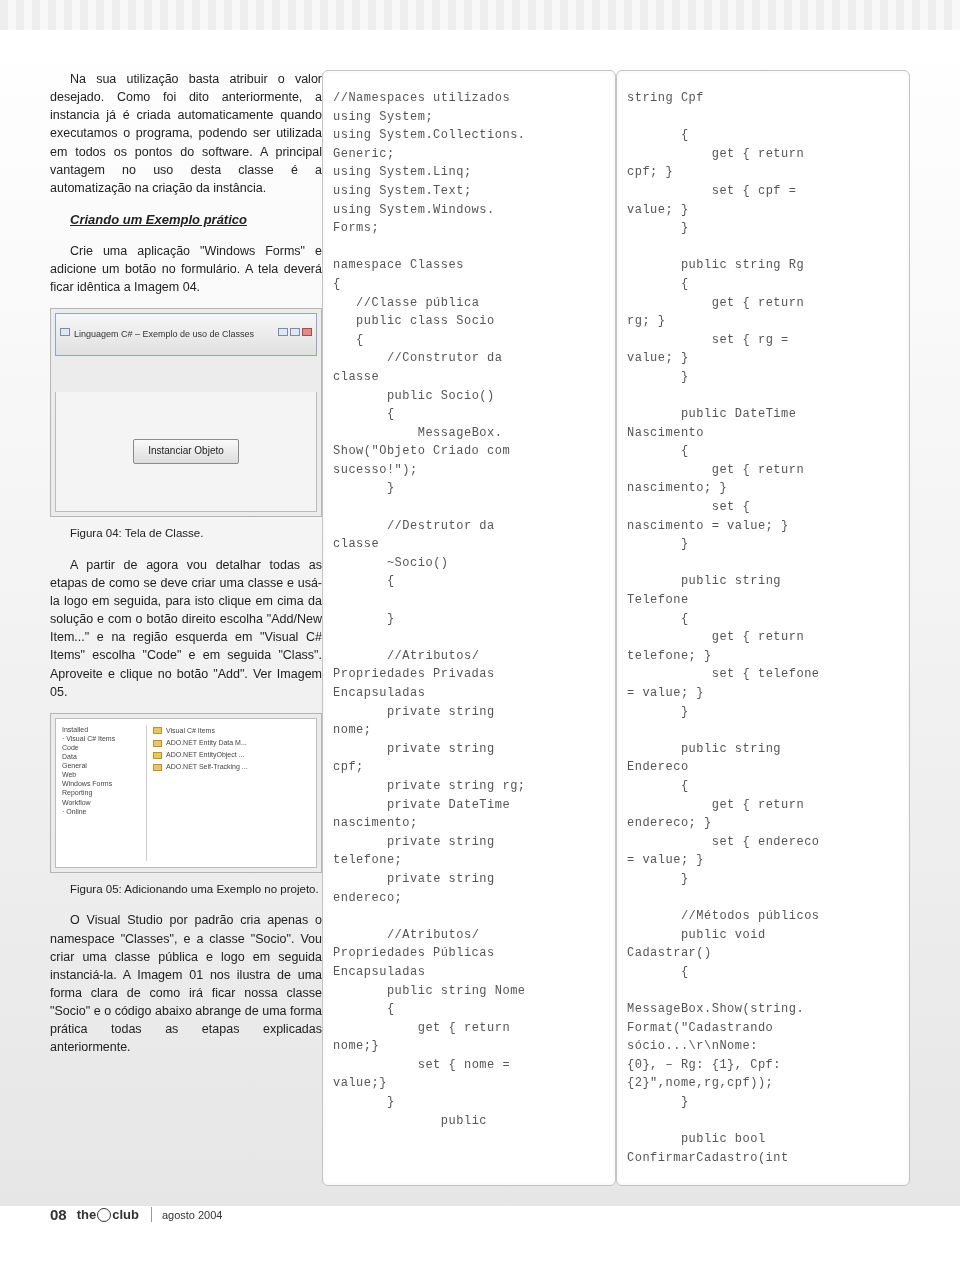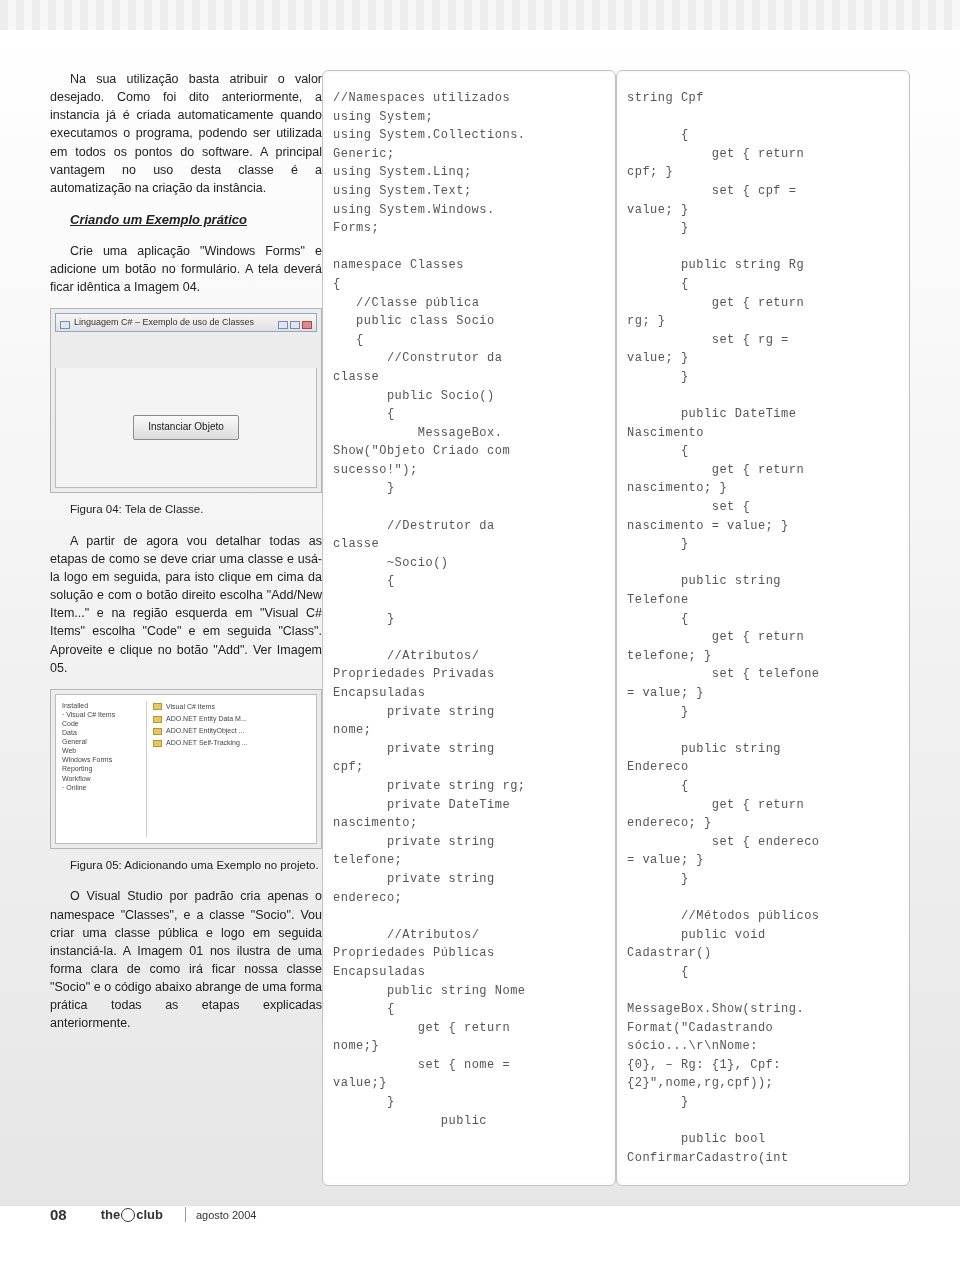--- a/index.html
+++ b/index.html
@@ -38,24 +38,24 @@
   .img-box {
     border: 1px solid #b5b5b5;
     background: #ececec;
     padding: 4px;
     margin: 10px 0 8px 0;
   }
   .img-box .titlebar {
     background: linear-gradient(#f7f7f7,#e0e0e0);
     border: 1px solid #8fa6c7;
     font-size: 9px;
-    padding: 2px 4px;
+    padding: 14px 4px;
     color: #333;
     display:flex;
-    align-items:flex-end;
+    align-items:flex-start;
     gap:4px;
   }
   .img-box .titlebar .winicons { margin-left:auto; display:flex; gap:2px;}
   .img-box .winarea {
     background: #f4f4f4;
     border: 1px solid #bcbcbc;
     border-top: none;
     height: 120px;
     display: flex;
     align-items: center;
@@ -112,21 +112,21 @@
   }
   .footer {
     display:flex;
     align-items:center;
     gap:10px;
     padding: 0 50px 24px 50px;
     font-size: 11px;
     color:#333;
   }
   .footer .pn { font-weight:700; font-size:15px; }
-  .footer .logo { font-weight:700; font-size:13px; border-right:1px solid #999; padding-right:22px;margin-left:24px;}
+  .footer .logo { font-weight:700; font-size:13px; border-right:1px solid #999; padding-right:12px;}
   .footer .logo .ring { display:inline-block; width:14px;height:14px;border:1.5px solid #333;border-radius:50%;vertical-align:-3px;margin:0 1px;}
   .wicon { width:10px;height:8px;border:1px solid #7a8aa8;background:#dde6f2;}
 </style>
 </head>
 <body>
 
 <div class="top-decor"></div>
 
 <div class="page">
 

